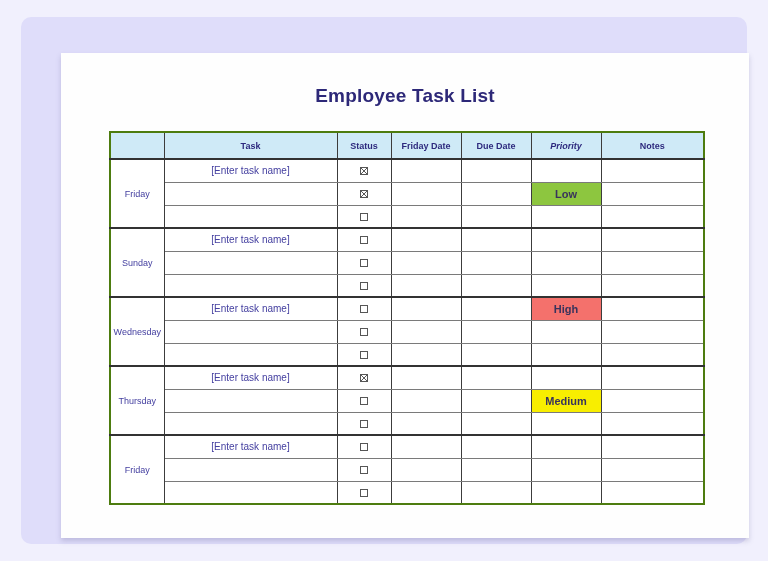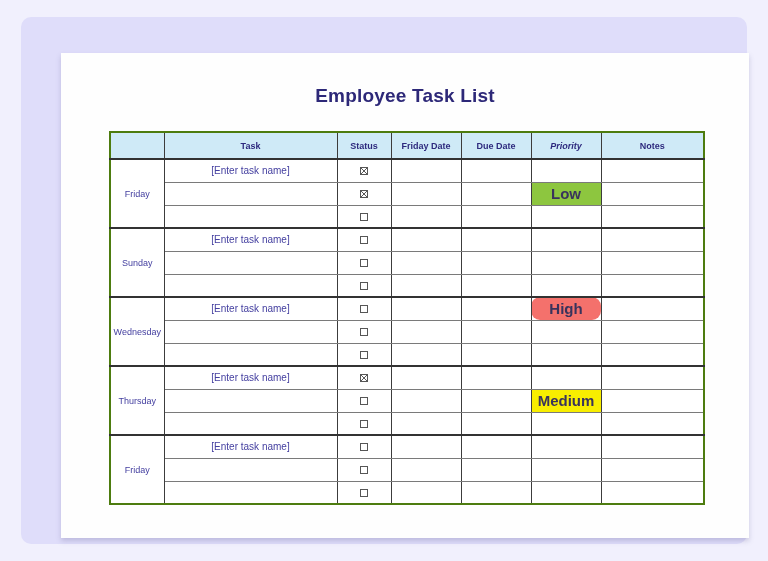--- a/index.html
+++ b/index.html
@@ -74,21 +74,21 @@
     width: 8px; height: 8px;
     border: 1px solid #565656;
     background: #ffffff;
     vertical-align: middle;
   }
   .checkbox.checked {
     background-image:
       linear-gradient(45deg, transparent 42%, #5a5a5a 42%, #5a5a5a 58%, transparent 58%),
       linear-gradient(-45deg, transparent 42%, #5a5a5a 42%, #5a5a5a 58%, transparent 58%);
   }
-  .priority-cell { font-size: 15px; font-weight: bold; }
+  .priority-cell { font-size: 11px; font-weight: bold; }
 </style>
 </head>
 <body style="background: rgb(241, 240, 253);">
 
 <div class="card" style="background: rgb(223, 221, 250);">
   <div class="sheet" style="background: rgb(254, 254, 254);">
     <h1 class="sheet-title" style="color: rgb(45, 40, 120);">Employee Task List</h1>
     <table class="task-table">
       <colgroup>
         <col style="width:54px">
@@ -160,21 +160,21 @@
             <td></td>
             <td class="priority-cell"></td>
             <td></td>
           </tr>
           <tr class="group-start">
             <td rowspan="3" class="day-cell" style="color: rgb(69, 64, 160); margin-left: 48px;">Wednesday</td>
             <td class="task-cell" style="color: rgb(69, 64, 160);">[Enter task name]</td>
             <td><span class="checkbox"></span></td>
             <td></td>
             <td></td>
-            <td class="priority-cell" style="background: rgb(244, 113, 108); color: rgb(57, 51, 92); border-radius: 9px;">High</td>
+            <td class="priority-cell" style="background: rgb(244, 113, 108); color: rgb(57, 51, 92);">High</td>
             <td></td>
           </tr>
           <tr>
             <td class="task-cell" style="color: rgb(69, 64, 160);"></td>
             <td><span class="checkbox"></span></td>
             <td></td>
             <td></td>
             <td class="priority-cell"></td>
             <td></td>
           </tr>

